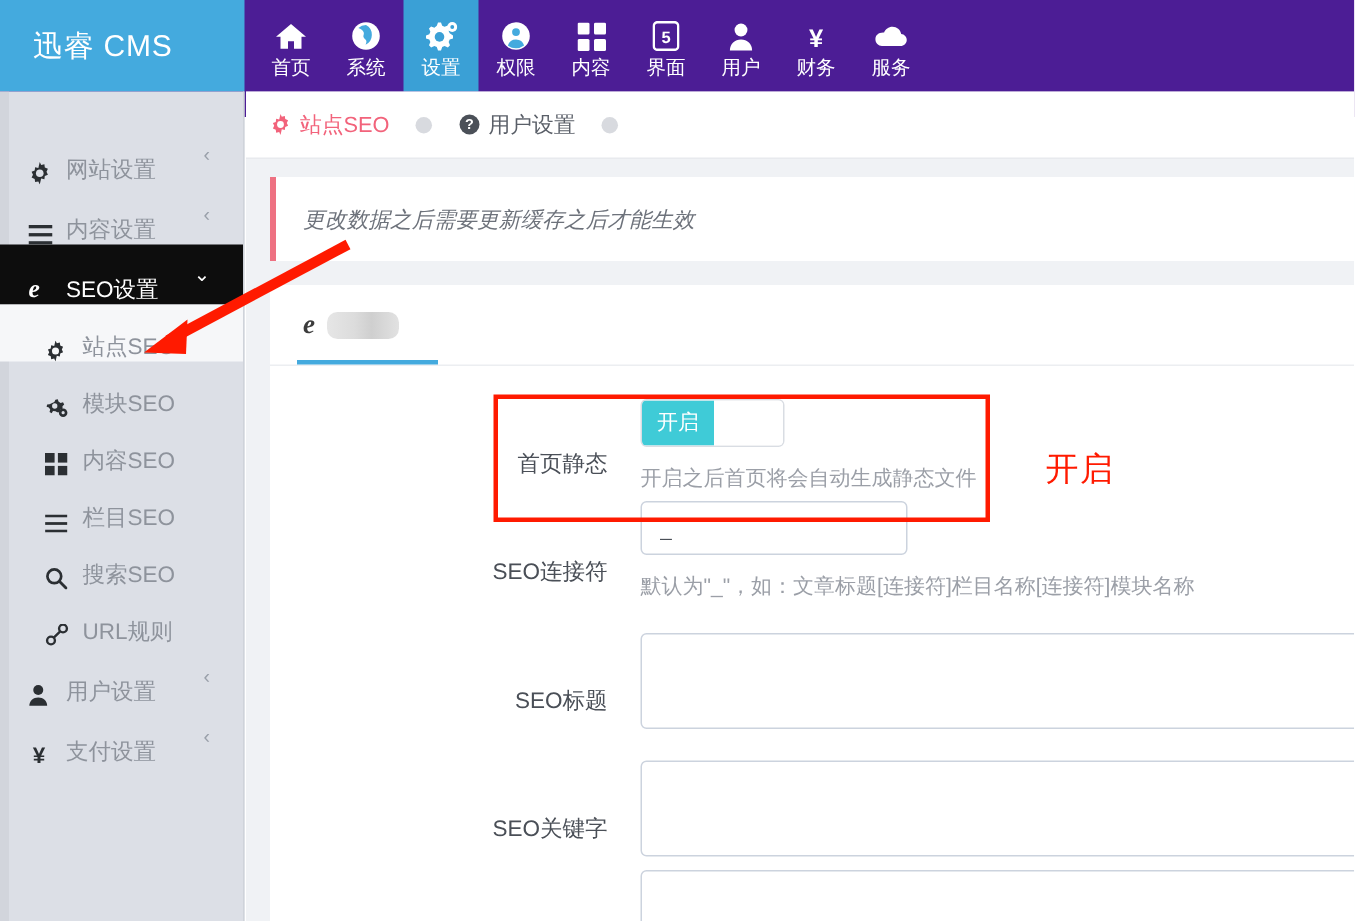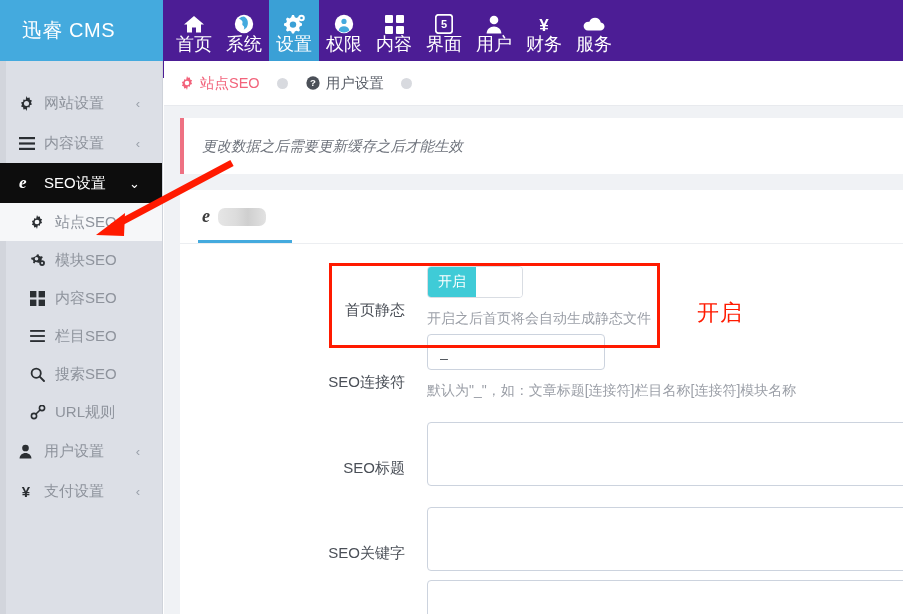--- a/index.html
+++ b/index.html
@@ -33,37 +33,37 @@
   .topnav-item {
     width: 50px; height: 61px;
     display: flex; flex-direction: column; align-items: center;
     justify-content: center; gap: 2px;
     color: #ffffff; cursor: pointer;
     padding-top: 4px;
   }
   .topnav-item.active { background: #3aa0d6; }
   .topnav-icon { height: 22px; display: flex; align-items: center; justify-content: center; }
   .topnav-icon svg { display: block; }
-  .topnav-label { font-size: 18px; line-height: 15px; }
+  .topnav-label { font-size: 13px; line-height: 15px; }
 
   
   .sidebar {
     position: absolute; left: 0; top: 61px; width: 163px; height: 553px;
     background: #dcdfe6;
     border-right: 1px solid #cfd3da;
     overflow: hidden;
   }
   .side-gutter {
     position: absolute; left: 0; top: 0; width: 6px; height: 553px;
     background: #d2d5dc;
   }
   .side-list { padding-top: 22px; }
   .side-item {
     position: relative;
-    height: 40px; display: flex; align-items: center;
+    height: 40px; display: flex; align-items: flex-end;
     padding-left: 19px; cursor: pointer;
     color: #8a8f99; font-size: 15px;
   }
   .side-item .si-icon {
     width: 22px; display: flex; align-items: center; justify-content: flex-start;
     color: #2b2f33;
   }
   .side-item .si-label { margin-left: 3px; white-space: nowrap; color: #8e939c; }
   .side-item .si-arrow {
     position: absolute; right: 22px; top: 50%; transform: translateY(-50%);

